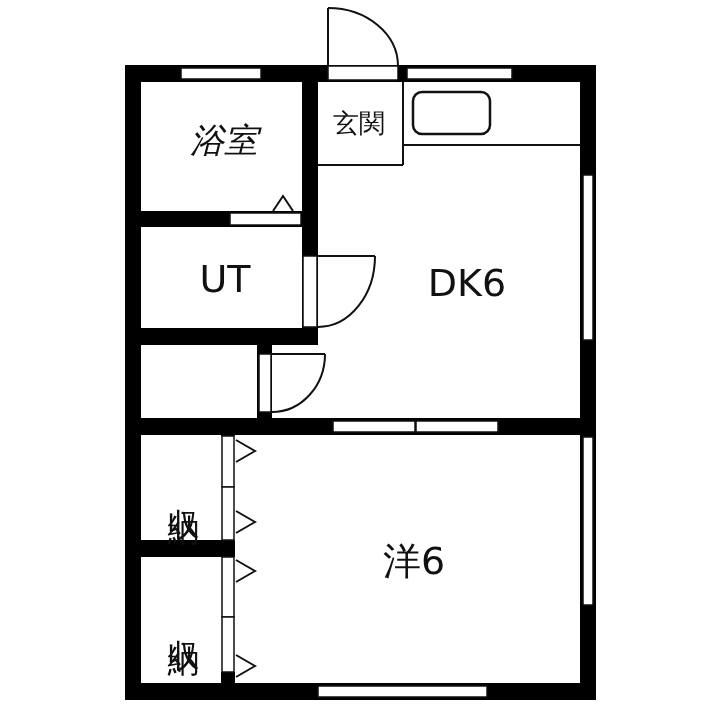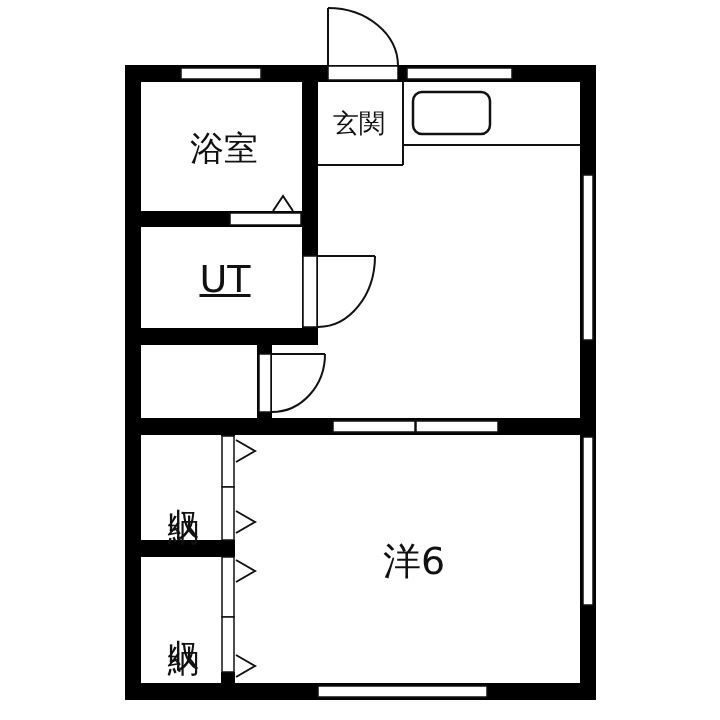--- a/index.html
+++ b/index.html
@@ -102,19 +102,20 @@
 
     <g stroke="#111" stroke-width="1.5">
       <rect x="222" y="557" width="12" height="60" fill="#fff"></rect>
       <rect x="222" y="617" width="12" height="55" fill="#fff"></rect>
       <path d="M 236 560 L 255 571 L 236 582" fill="none" stroke-width="2"></path>
       <path d="M 236 655 L 255 666 L 236 677" fill="none" stroke-width="2"></path>
     </g>
   </svg>
 
   
-  <div class="room-label" style="left:224px;top:148px;font-size:34px;">浴室</div>
+  <div class="room-label" style="left:224px;top:140px;font-size:34px;font-style:italic;">浴室</div>
   <div class="room-label" style="left:359px;top:123px;font-size:26px;">玄関</div>
-  <div class="room-label" style="left:225px;top:279px;font-size:38px;text-decoration:underline;">UT</div>
+  <div class="room-label" style="left:467px;top:283px;font-size:38px;">DK6</div>
+  <div class="room-label" style="left:225px;top:279px;font-size:38px;">UT</div>
   <div class="room-label vertical" style="left:184px;top:489px;font-size:32px;">収納</div>
   <div class="room-label vertical" style="left:184px;top:620px;font-size:32px;">収納</div>
   <div class="room-label" style="left:414px;top:561px;font-size:38px;">洋6</div>
 </div>
 
 </body></html>

